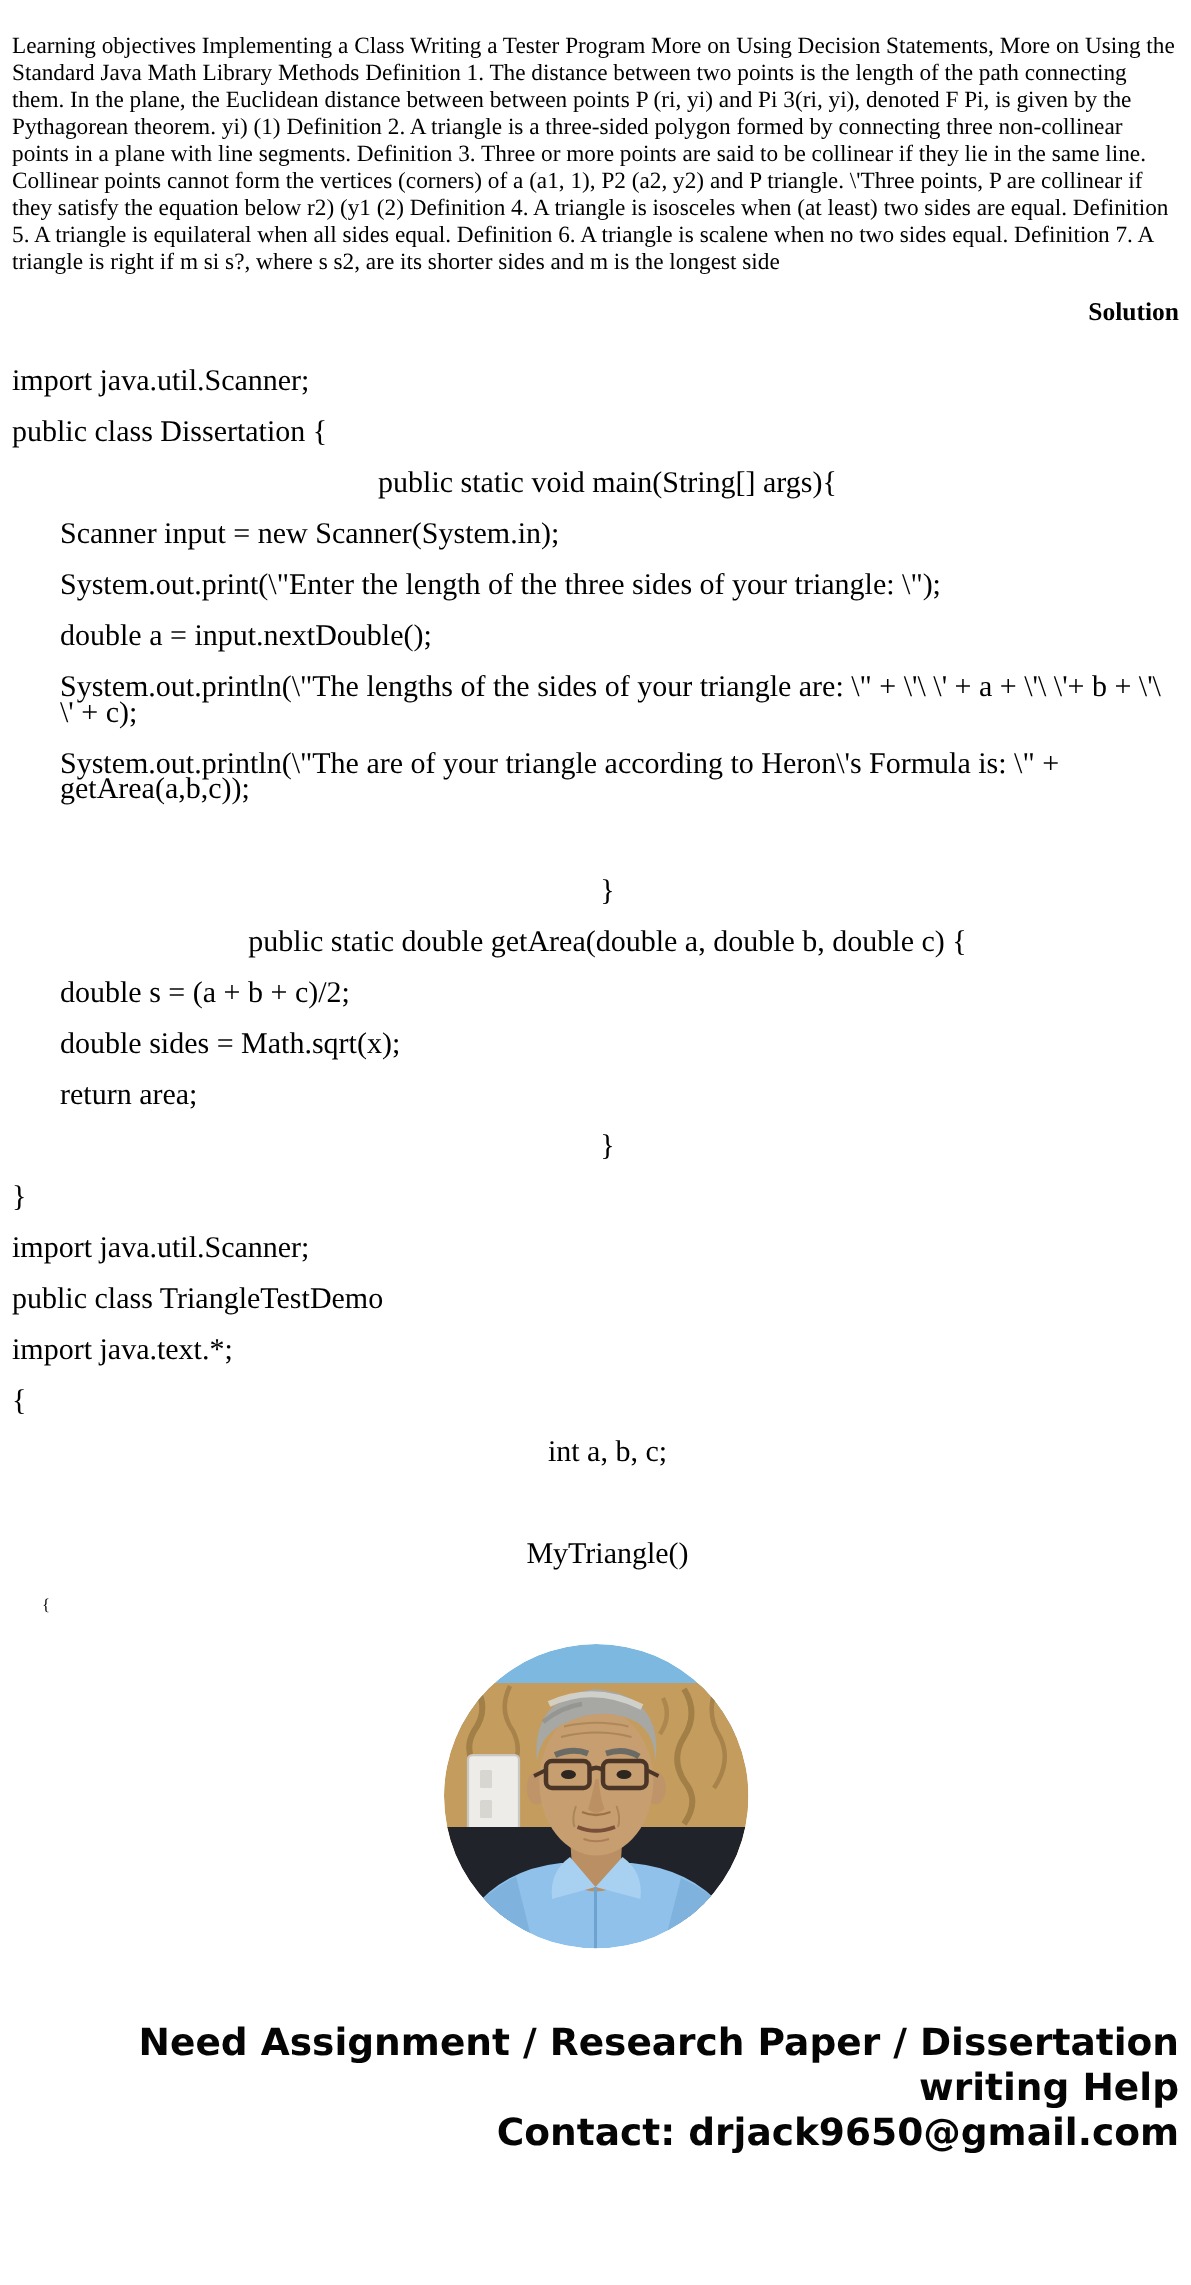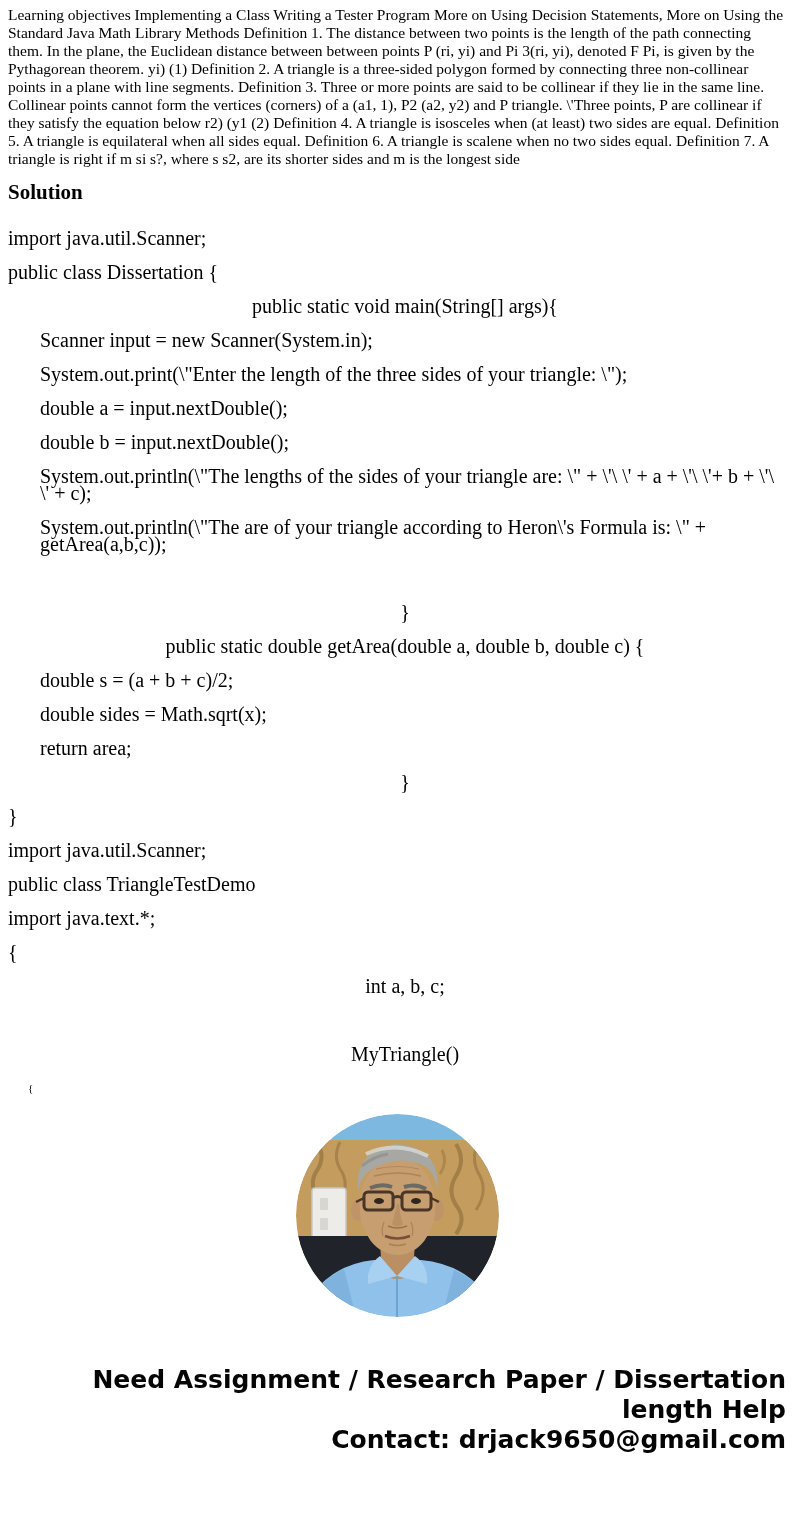--- a/index.html
+++ b/index.html
@@ -1,30 +1,31 @@
 <!DOCTYPE html>
 <html><head>
 <meta charset="utf-8">
 <style>
   html,body { margin:0; padding:0; }
   body {
     width:794px; height:1523px; overflow:hidden;
     background:#ffffff; color:#000000;
     font-family:"Liberation Serif", serif;
   }
-  .doc { padding:6px 8px 0 8px; }
+  .doc { padding:22px 8px 0 8px; }
 
   .intro {
     font-size:15.5px; line-height:18px; margin:0 0 14px 0;
     text-align:left;
   }
 
   h2.solution {
-    font-size:21px; line-height:20px; font-weight:bold;
+    font-size:17px; line-height:20px; font-weight:bold;
     margin:0 0 28px 0;
+    text-align:right;
   }
 
   p.cl {
     font-size:20px; line-height:17px; min-height:17px;
     margin:0 0 17px 0; white-space:pre-wrap;
   }
   .i1 { padding-left:16px;text-align:center; }
   .i2 { padding-left:32px; }
   p.tiny { font-size:11px; line-height:17px; padding-left:20px; }
 
@@ -49,21 +50,20 @@
 
   <h2 class="solution">Solution</h2>
 
   <div>
     <p class="cl">import java.util.Scanner;</p>
     <p class="cl">public class Dissertation {</p>
     <p class="cl i1">public static void main(String[] args){</p>
     <p class="cl i2">Scanner input = new Scanner(System.in);</p>
     <p class="cl i2">System.out.print(\"Enter the length of the three sides of your triangle: \");</p>
     <p class="cl i2">double a = input.nextDouble();</p>
-    <p class="cl i2">double b = input.nextDouble();</p>
     <p class="cl i2">System.out.println(\"The lengths of the sides of your triangle are: \" + \'\ \' + a + \'\ \'+ b + \'\ \' + c);</p>
     <p class="cl i2">System.out.println(\"The are of your triangle according to Heron\'s Formula is: \" + getArea(a,b,c));</p>
     <p class="cl"></p>
     <p class="cl i1">}</p>
     <p class="cl i1">public static double getArea(double a, double b, double c) {</p>
     <p class="cl i2">double s = (a + b + c)/2;</p>
     <p class="cl i2">double sides = Math.sqrt(x);</p>
     <p class="cl i2">return area;</p>
     <p class="cl i1">}</p>
     <p class="cl">}</p>
@@ -142,17 +142,17 @@
         <path d="M115,108 q3,8 1,14" stroke="#a27f52" stroke-width="1.3" fill="none" opacity="0.8"></path>
 
         <path d="M89,122 q12,5 25,0" stroke="#7a4f3a" stroke-width="2.5" fill="none"></path>
         <path d="M93,130 q8,3 17,0" stroke="#a2724c" stroke-width="1.4" fill="none" opacity="0.7"></path>
       </g>
     </svg>
   </div>
 
   <div class="footer">
     <div>Need Assignment / Research Paper / Dissertation</div>
-    <div>length Help</div>
+    <div>writing Help</div>
     <div>Contact: drjack9650@gmail.com</div>
   </div>
 
 </div>
 
 </body></html>

